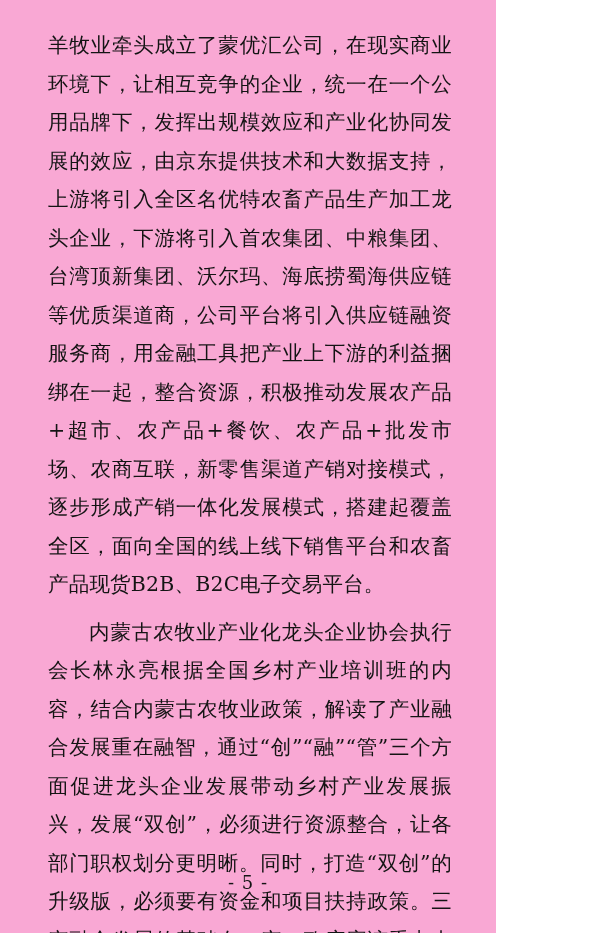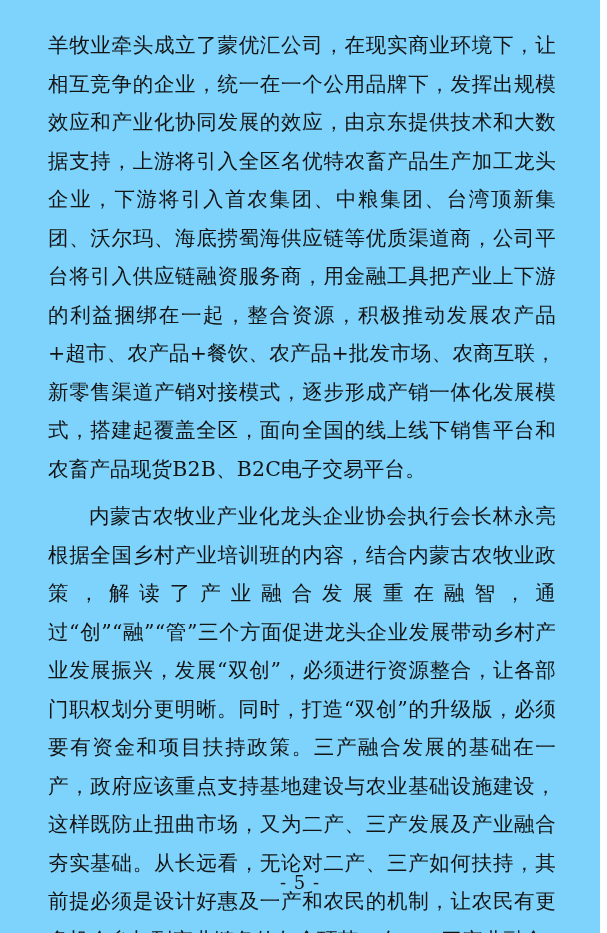--- a/index.html
+++ b/index.html
@@ -9,25 +9,25 @@
   body {
     width: 607px;
     height: 933px;
     background: #ffffff;
     font-family: "DejaVu Serif", serif;
     color: #1a1a1a;
     overflow: hidden;
   }
   .page {
     position: relative;
-    width: 600px;
+    width: 496px;
     height: 933px;
     box-sizing: border-box;
     padding: 26px 44px 0 48px;
-    background: #7dd3fc;
+    background: #f9a8d4;
   }
   .body-text {
     font-size: 20.5px;
     line-height: 38.5px;
     text-align: justify;
     text-justify: inter-ideograph;
     letter-spacing: 0.2px;
     color: #141414;
   }
   .para {

